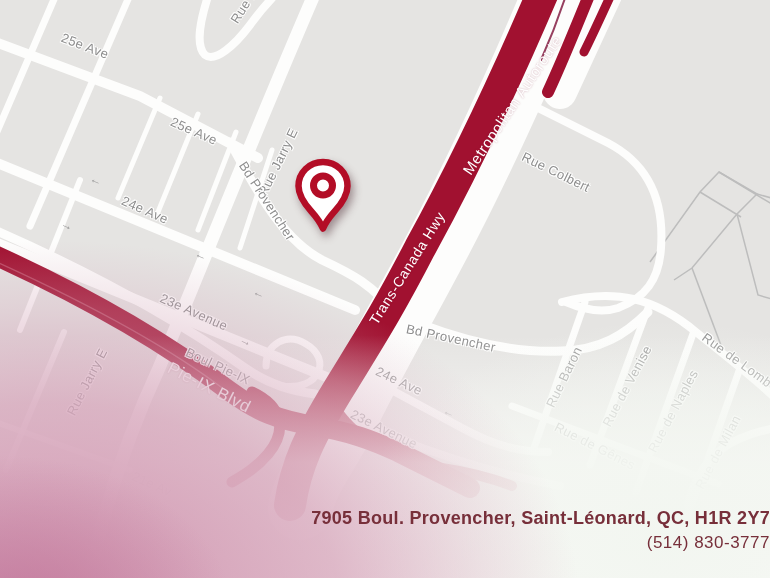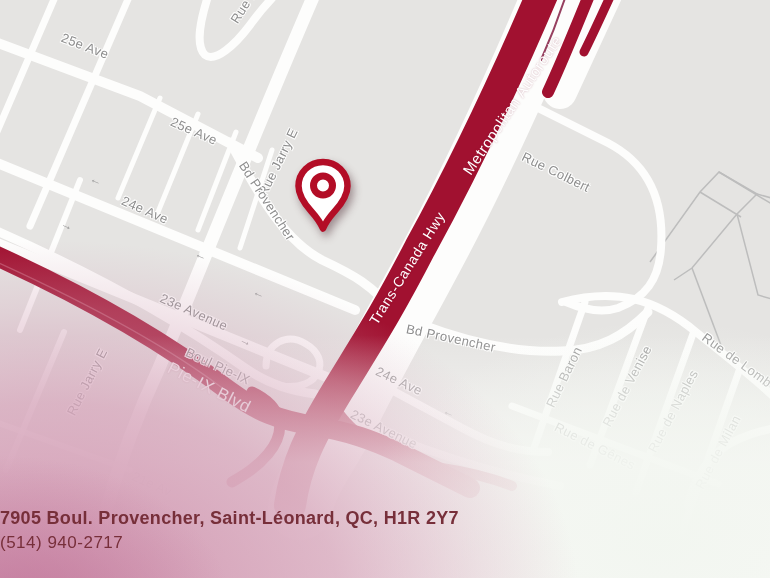--- a/index.html
+++ b/index.html
@@ -26,21 +26,21 @@
     transform-origin:center center;
   }
   .faint{opacity:.38;}
   #pin{position:absolute;left:294px;top:158px;filter:drop-shadow(3px 5px 4px rgba(70,35,45,.45));}
   .overlay{position:absolute;left:0;top:0;width:770px;height:578px;pointer-events:none;}
   #fadeWhite{background:linear-gradient(to bottom,rgba(250,250,248,0) 58%,rgba(250,250,248,.82) 80%,rgba(250,250,248,.98) 100%);}
   #fadeWhiteRight{background:radial-gradient(430px 310px at 86% 94%,rgba(242,246,240,.95) 0%,rgba(242,246,240,.55) 45%,rgba(242,246,240,0) 72%);}
   #fadePink{background:radial-gradient(650px 440px at 6% 104%,rgba(201,131,163,.88) 0%,rgba(206,145,172,.62) 45%,rgba(214,168,188,.30) 67%,rgba(214,168,188,0) 82%);}
   #fadePink2{background:radial-gradient(310px 210px at 0% 106%,rgba(192,115,152,.72) 0%,rgba(192,115,152,0) 75%);}
   #footer{
-    position:absolute;left:0;right:0;top:506px;text-align:left;color:#772f3a;
+    position:absolute;left:0;right:0;top:506px;text-align:right;color:#772f3a;
   }
   #addr{font-size:18px;font-weight:700;letter-spacing:.3px;line-height:24px;}
   #phone{font-size:17px;font-weight:400;letter-spacing:.5px;line-height:26px;}
 </style>
 </head>
 <body>
 
 <div id="stage">
 
   <svg id="roads" width="770" height="578" viewBox="0 0 770 578">
@@ -151,16 +151,16 @@
     <circle cx="29" cy="27.5" r="9.5" fill="#ffffff" stroke="#b30d26" stroke-width="7"></circle>
   </svg>
 
   <div class="overlay" id="fadeWhite"></div>
   <div class="overlay" id="fadeWhiteRight"></div>
   <div class="overlay" id="fadePink"></div>
   <div class="overlay" id="fadePink2"></div>
 
   <div id="footer">
     <div id="addr">7905 Boul. Provencher, Saint-Léonard, QC, H1R 2Y7</div>
-    <div id="phone">(514) 940-2717</div>
+    <div id="phone">(514) 830-3777</div>
   </div>
 
 </div>
 
 </body></html>

